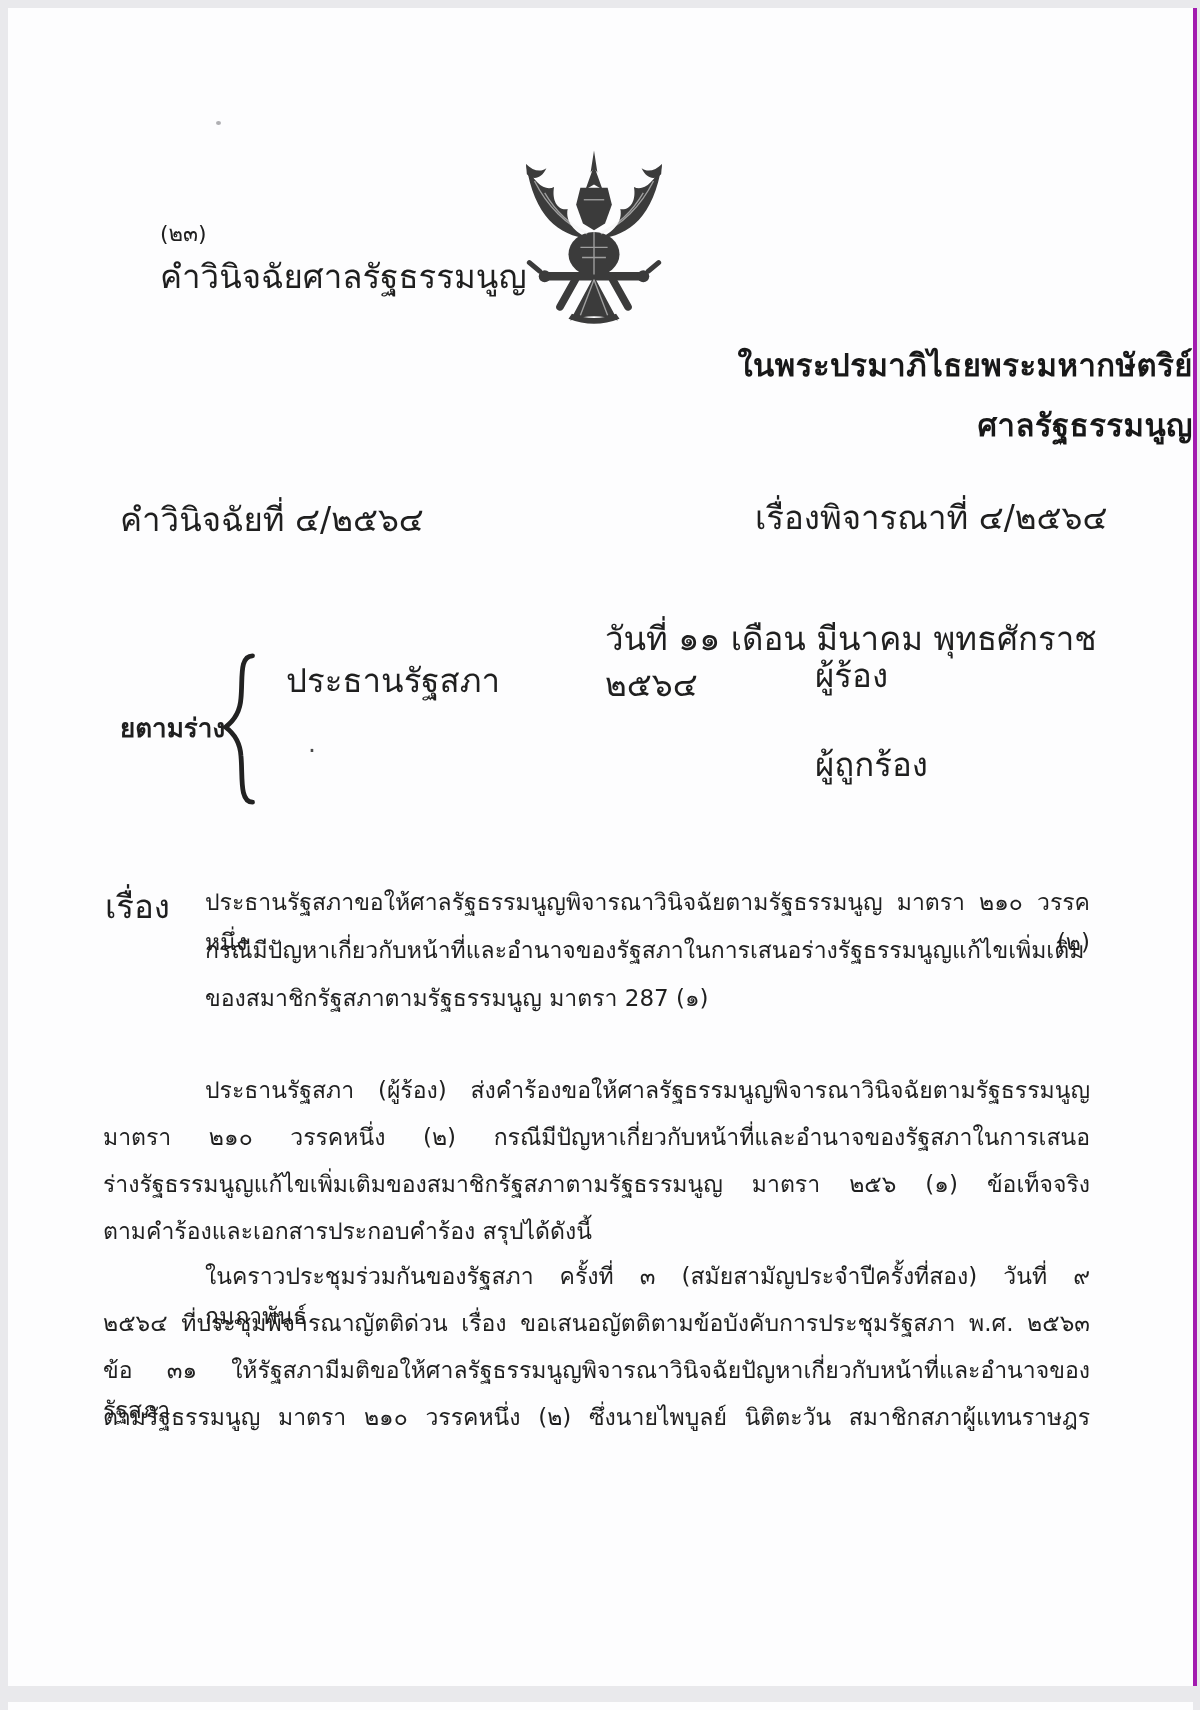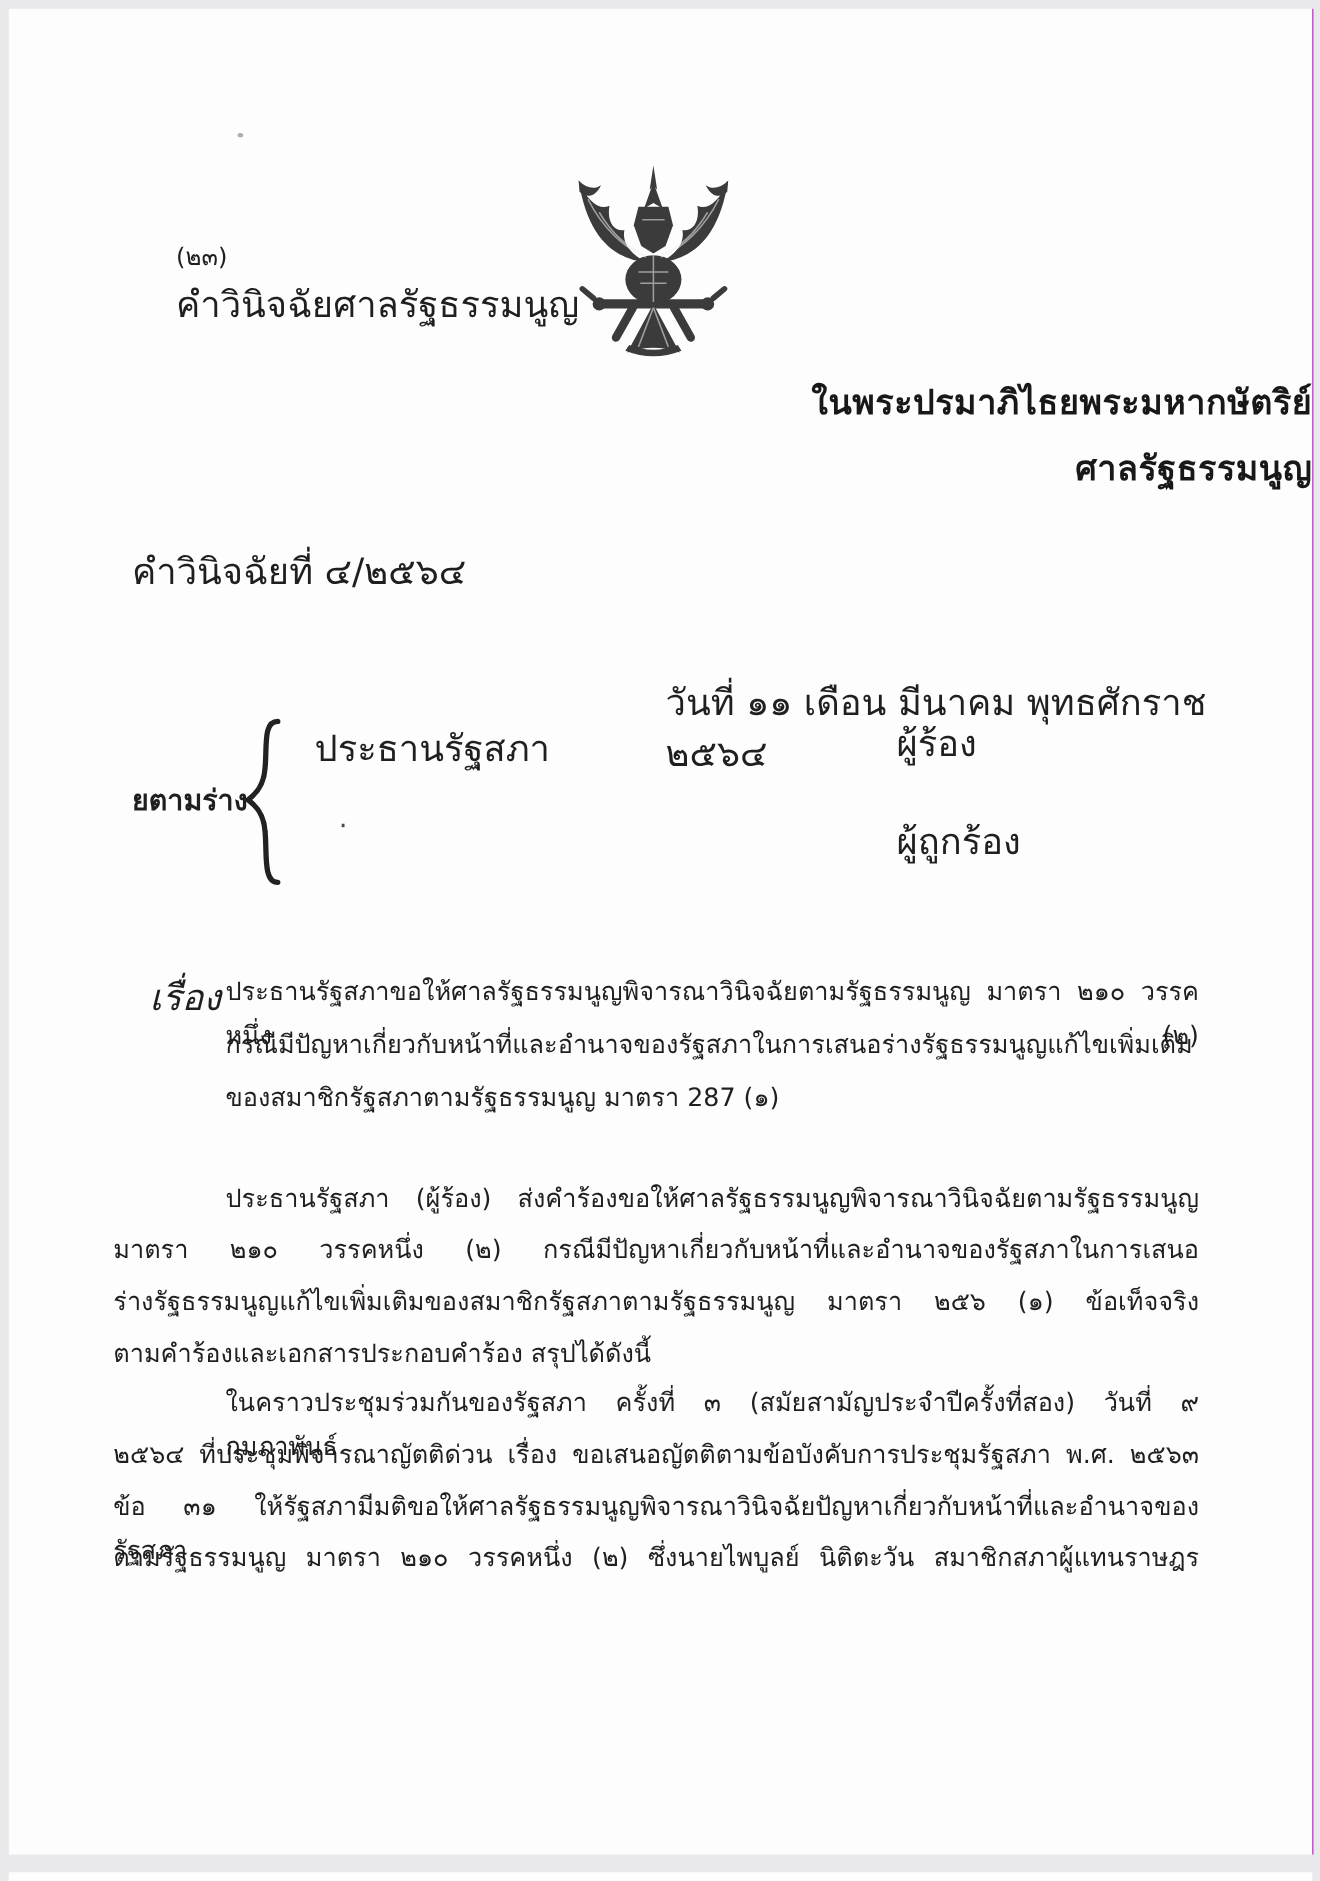--- a/index.html
+++ b/index.html
@@ -4,21 +4,21 @@
 <style>
   html,body { margin:0; padding:0; }
   .screen {
     position:relative; width:1200px; height:1710px;
     background:#e9e9ec; overflow:hidden;
     font-family:"DejaVu Sans","Liberation Sans",sans-serif;
     color:#1f1f1f;
   }
   .page {
     position:absolute; left:8px; top:8px; width:1185px; height:1678px;
-    background:#fdfdfe; border-right:1px solid #a21caf;
+    background:#fdfdfe; border-right:4px solid #a21caf;
   }
   .next-page {
     position:absolute; left:8px; top:1702px; width:1185px; height:8px;
     background:#fdfdfe;
   }
   .abs { position:absolute; }
   .t25 { font-size:33px; line-height:1.4; }
   .title {
     left:0; right:0; text-align:right; font-size:31px; font-weight:bold;
     letter-spacing:0.5px; color:#181818;
@@ -91,38 +91,39 @@
           <path d="M84,116 L116,116 M86,128 L114,128"></path>
           <path d="M100,154 L84,196 M100,154 L116,196"></path>
         </g>
       </svg>
     </div>
 
     <div class="abs title" style="top:332px;">ในพระปรมาภิไธยพระมหากษัตริย์</div>
     <div class="abs title" style="top:392px;">ศาลรัฐธรรมนูญ</div>
 
     <div class="abs t25" style="left:112px; top:489px;">คำวินิจฉัยที่ ๔/๒๕๖๔</div>
+    <div class="abs t25" style="left:747px; top:487px;">เรื่องพิจารณาที่ ๔/๒๕๖๔</div>
 
     <div class="abs t25" style="left:597px; top:608px;">วันที่ ๑๑ เดือน มีนาคม พุทธศักราช ๒๕๖๔</div>
 
     <div class="abs t25 label-bold" style="left:112px; top:702px; font-size:26px;">ยตามร่าง</div>
 
     <div class="abs" style="left:212px; top:644px; width:40px; height:154px;">
       <svg class="brace-svg" viewBox="0 0 40 160" xmlns="http://www.w3.org/2000/svg">
         <path d="M33,4 C19,4 23,28 21,48 C20,64 13,72 5,78 C13,84 20,92 21,108 C23,128 19,156 33,156" stroke="#222" stroke-width="5" fill="none" stroke-linecap="round"></path>
       </svg>
     </div>
 
     <div class="abs t25" style="left:278px; top:650px;text-align:center;">ประธานรัฐสภา</div>
     <div class="abs t25" style="left:807px; top:645px;">ผู้ร้อง</div>
 
     <div class="abs resp-dot" style="left:300px; top:728px;">·</div>
     <div class="abs t25" style="left:807px; top:734px;">ผู้ถูกร้อง</div>
 
-    <div class="abs t25" style="left:128px; top:876px;font-style:italic;">เรื่อง</div>
+    <div class="abs t25" style="left:97px; top:876px;">เรื่อง</div>
     <div class="abs" style="left:197px; top:874px; width:885px;">
       <div class="bodyline subline">ประธานรัฐสภาขอให้ศาลรัฐธรรมนูญพิจารณาวินิจฉัยตามรัฐธรรมนูญ มาตรา ๒๑๐ วรรคหนึ่ง (๒)</div>
       <div class="bodyline subline">กรณีมีปัญหาเกี่ยวกับหน้าที่และอำนาจของรัฐสภาในการเสนอร่างรัฐธรรมนูญแก้ไขเพิ่มเติม</div>
       <div class="bodyline subline lastline">ของสมาชิกรัฐสภาตามรัฐธรรมนูญ มาตรา 287 (๑)</div>
     </div>
 
     <div class="abs" style="left:95px; top:1062px; width:987px;">
       <div class="bodyline indent1">ประธานรัฐสภา (ผู้ร้อง) ส่งคำร้องขอให้ศาลรัฐธรรมนูญพิจารณาวินิจฉัยตามรัฐธรรมนูญ</div>
       <div class="bodyline">มาตรา ๒๑๐ วรรคหนึ่ง (๒) กรณีมีปัญหาเกี่ยวกับหน้าที่และอำนาจของรัฐสภาในการเสนอ</div>
       <div class="bodyline">ร่างรัฐธรรมนูญแก้ไขเพิ่มเติมของสมาชิกรัฐสภาตามรัฐธรรมนูญ มาตรา ๒๕๖ (๑) ข้อเท็จจริง</div>

